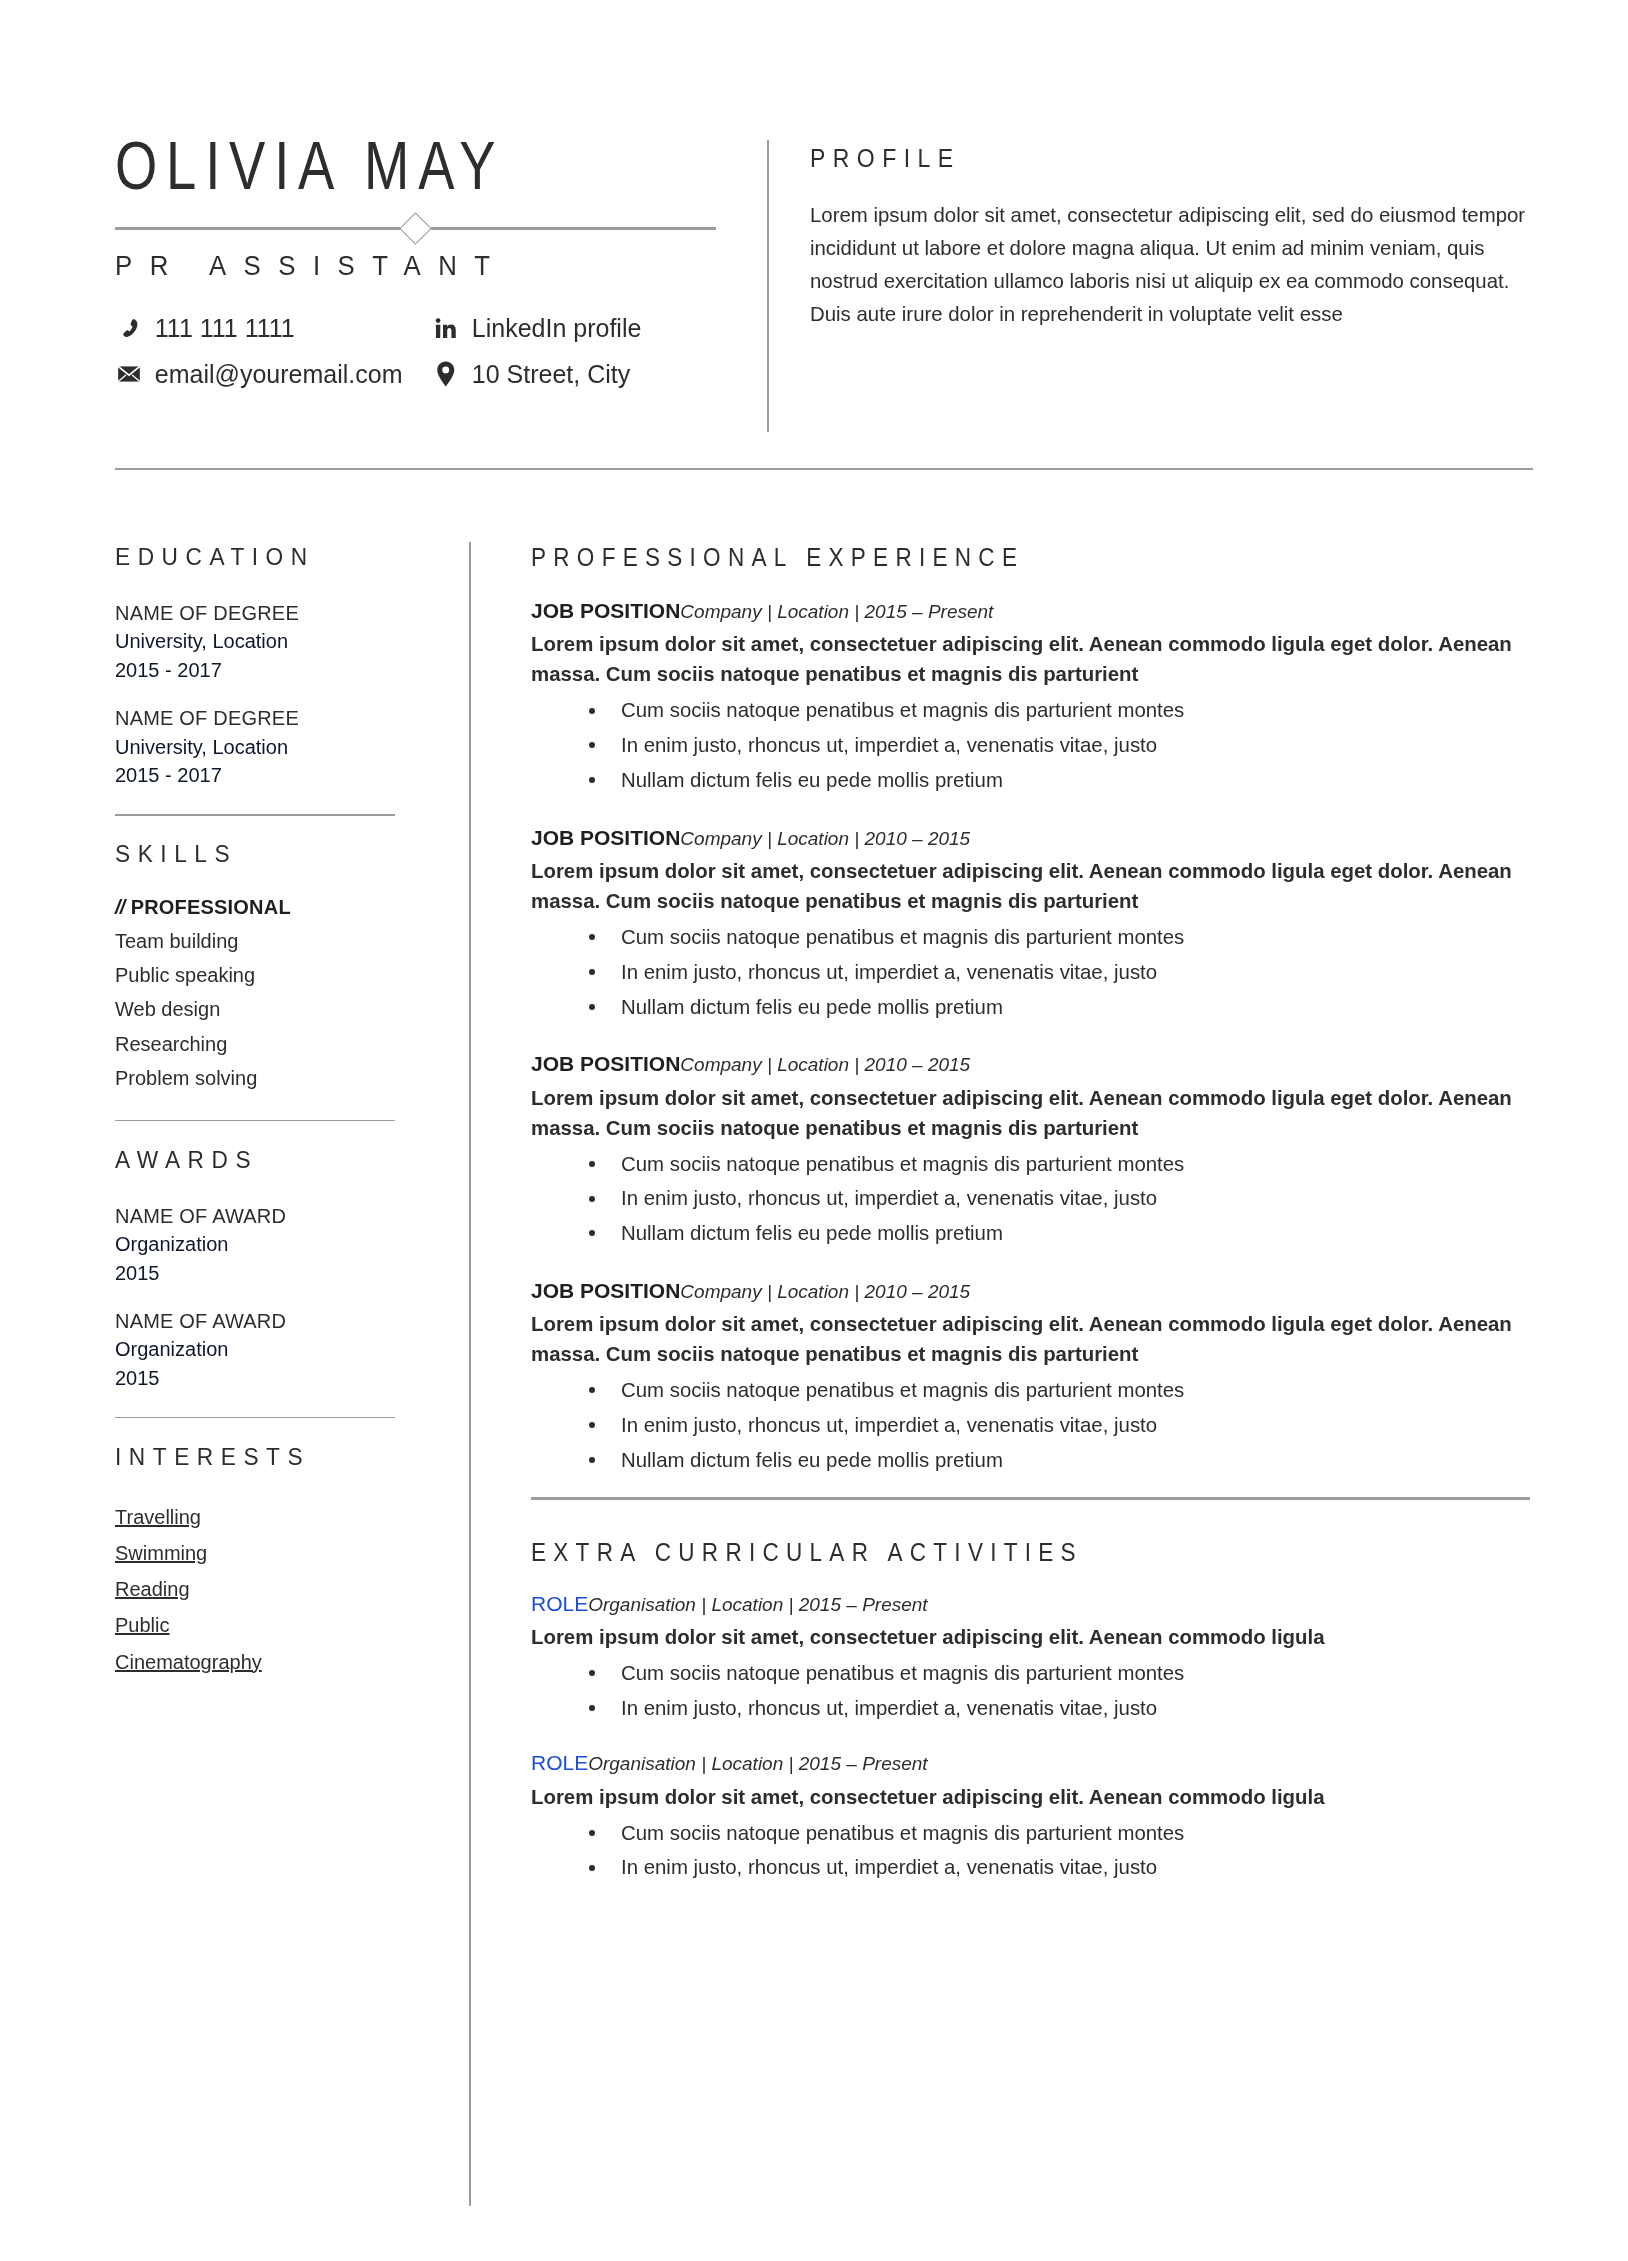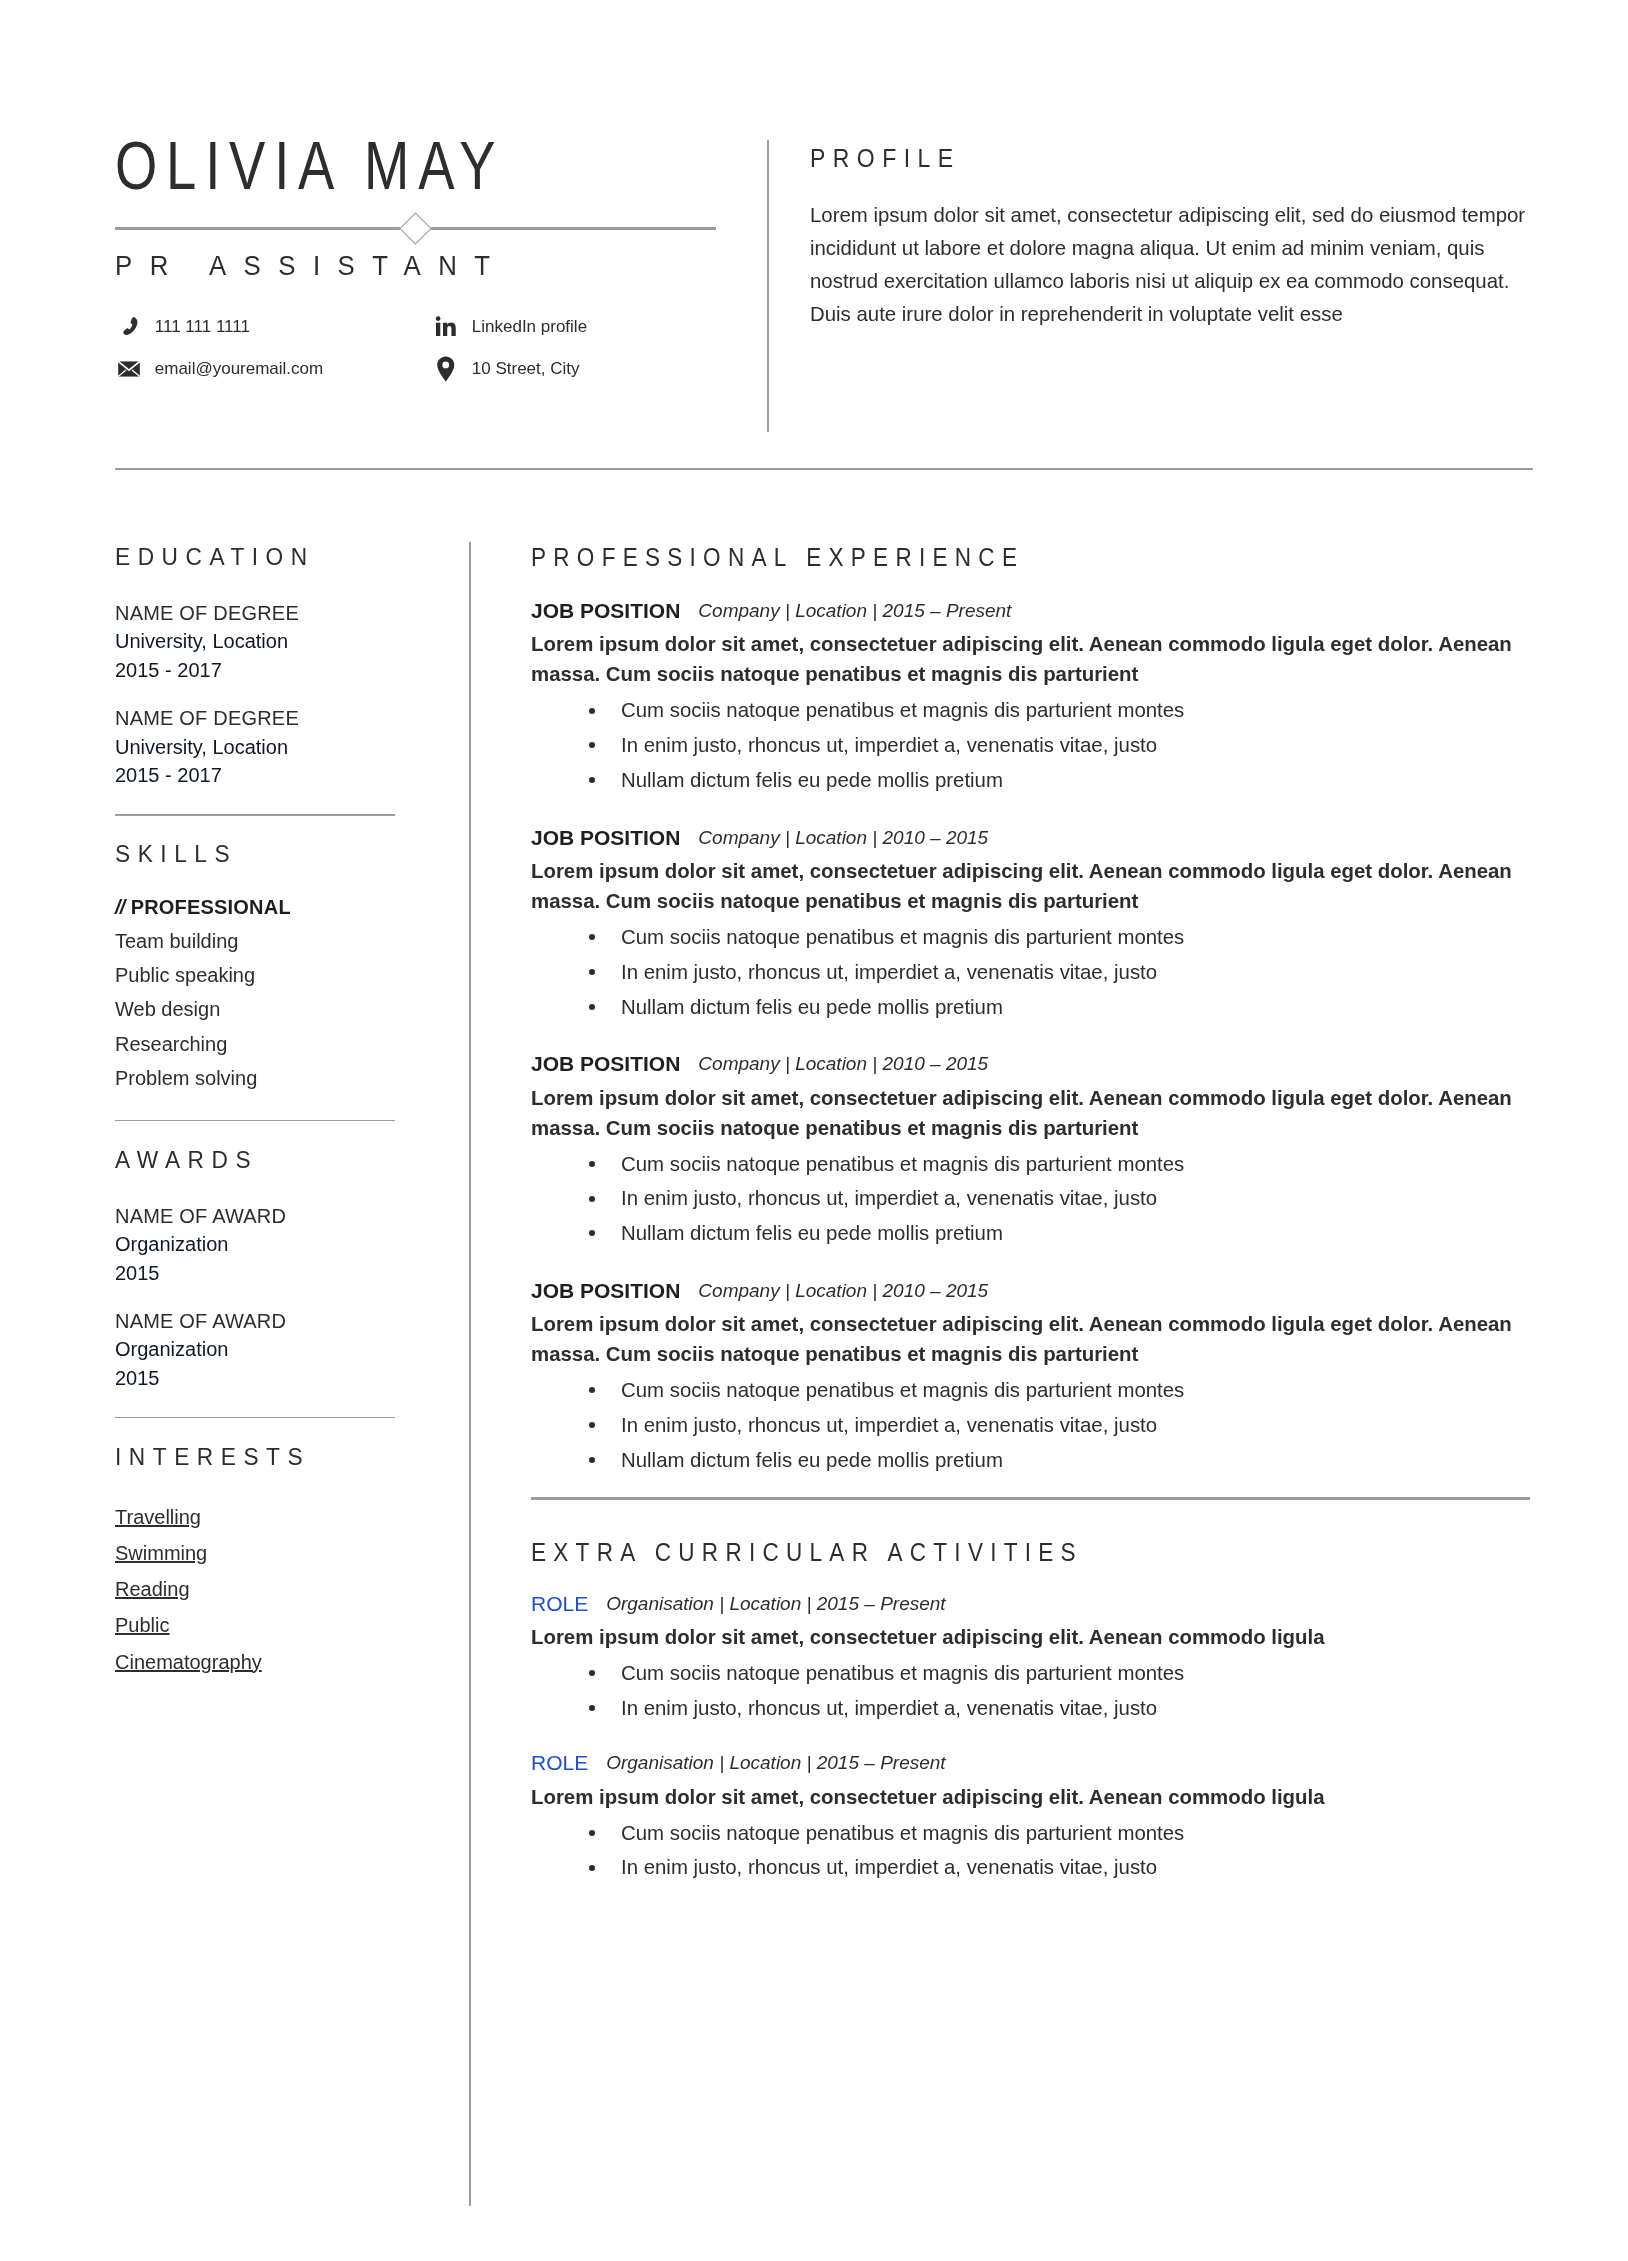--- a/index.html
+++ b/index.html
@@ -101,21 +101,21 @@
   .contact-icon {
     width: 28px;
     flex: 0 0 28px;
     display: flex;
     align-items: center;
     justify-content: center;
     color: #2d2d2d;
   }
   .contact-icon svg { display: block; }
   .contact-text {
-    font-size: 17px;
+    font-size: 25px;
     font-weight: 300;
     color: #2d2d2d;
     letter-spacing: 0px;
     white-space: nowrap;
   }
 
   .header-vrule {
     position: absolute;
     left: 767px;
     top: 140px;
@@ -249,22 +249,22 @@
     color: #2d2d2d;
     white-space: nowrap;
     transform: scaleX(0.90);
     transform-origin: left center;
   }
   .jobs { margin-top: 27px; }
   .job { margin-bottom: 28px; }
   .job:last-child { margin-bottom: 0; }
   .job-line {
     display: flex;
-    align-items: center;
-    gap: 18px;
+    align-items: flex-end;
+    gap: 0;
     margin-bottom: 6.3px;
     white-space: nowrap;
   }
   .job-pos {
     font-size: 21px;
     font-weight: 700;
     color: #1f1f1f;
     letter-spacing: 0px;
   }
   .job-meta {

